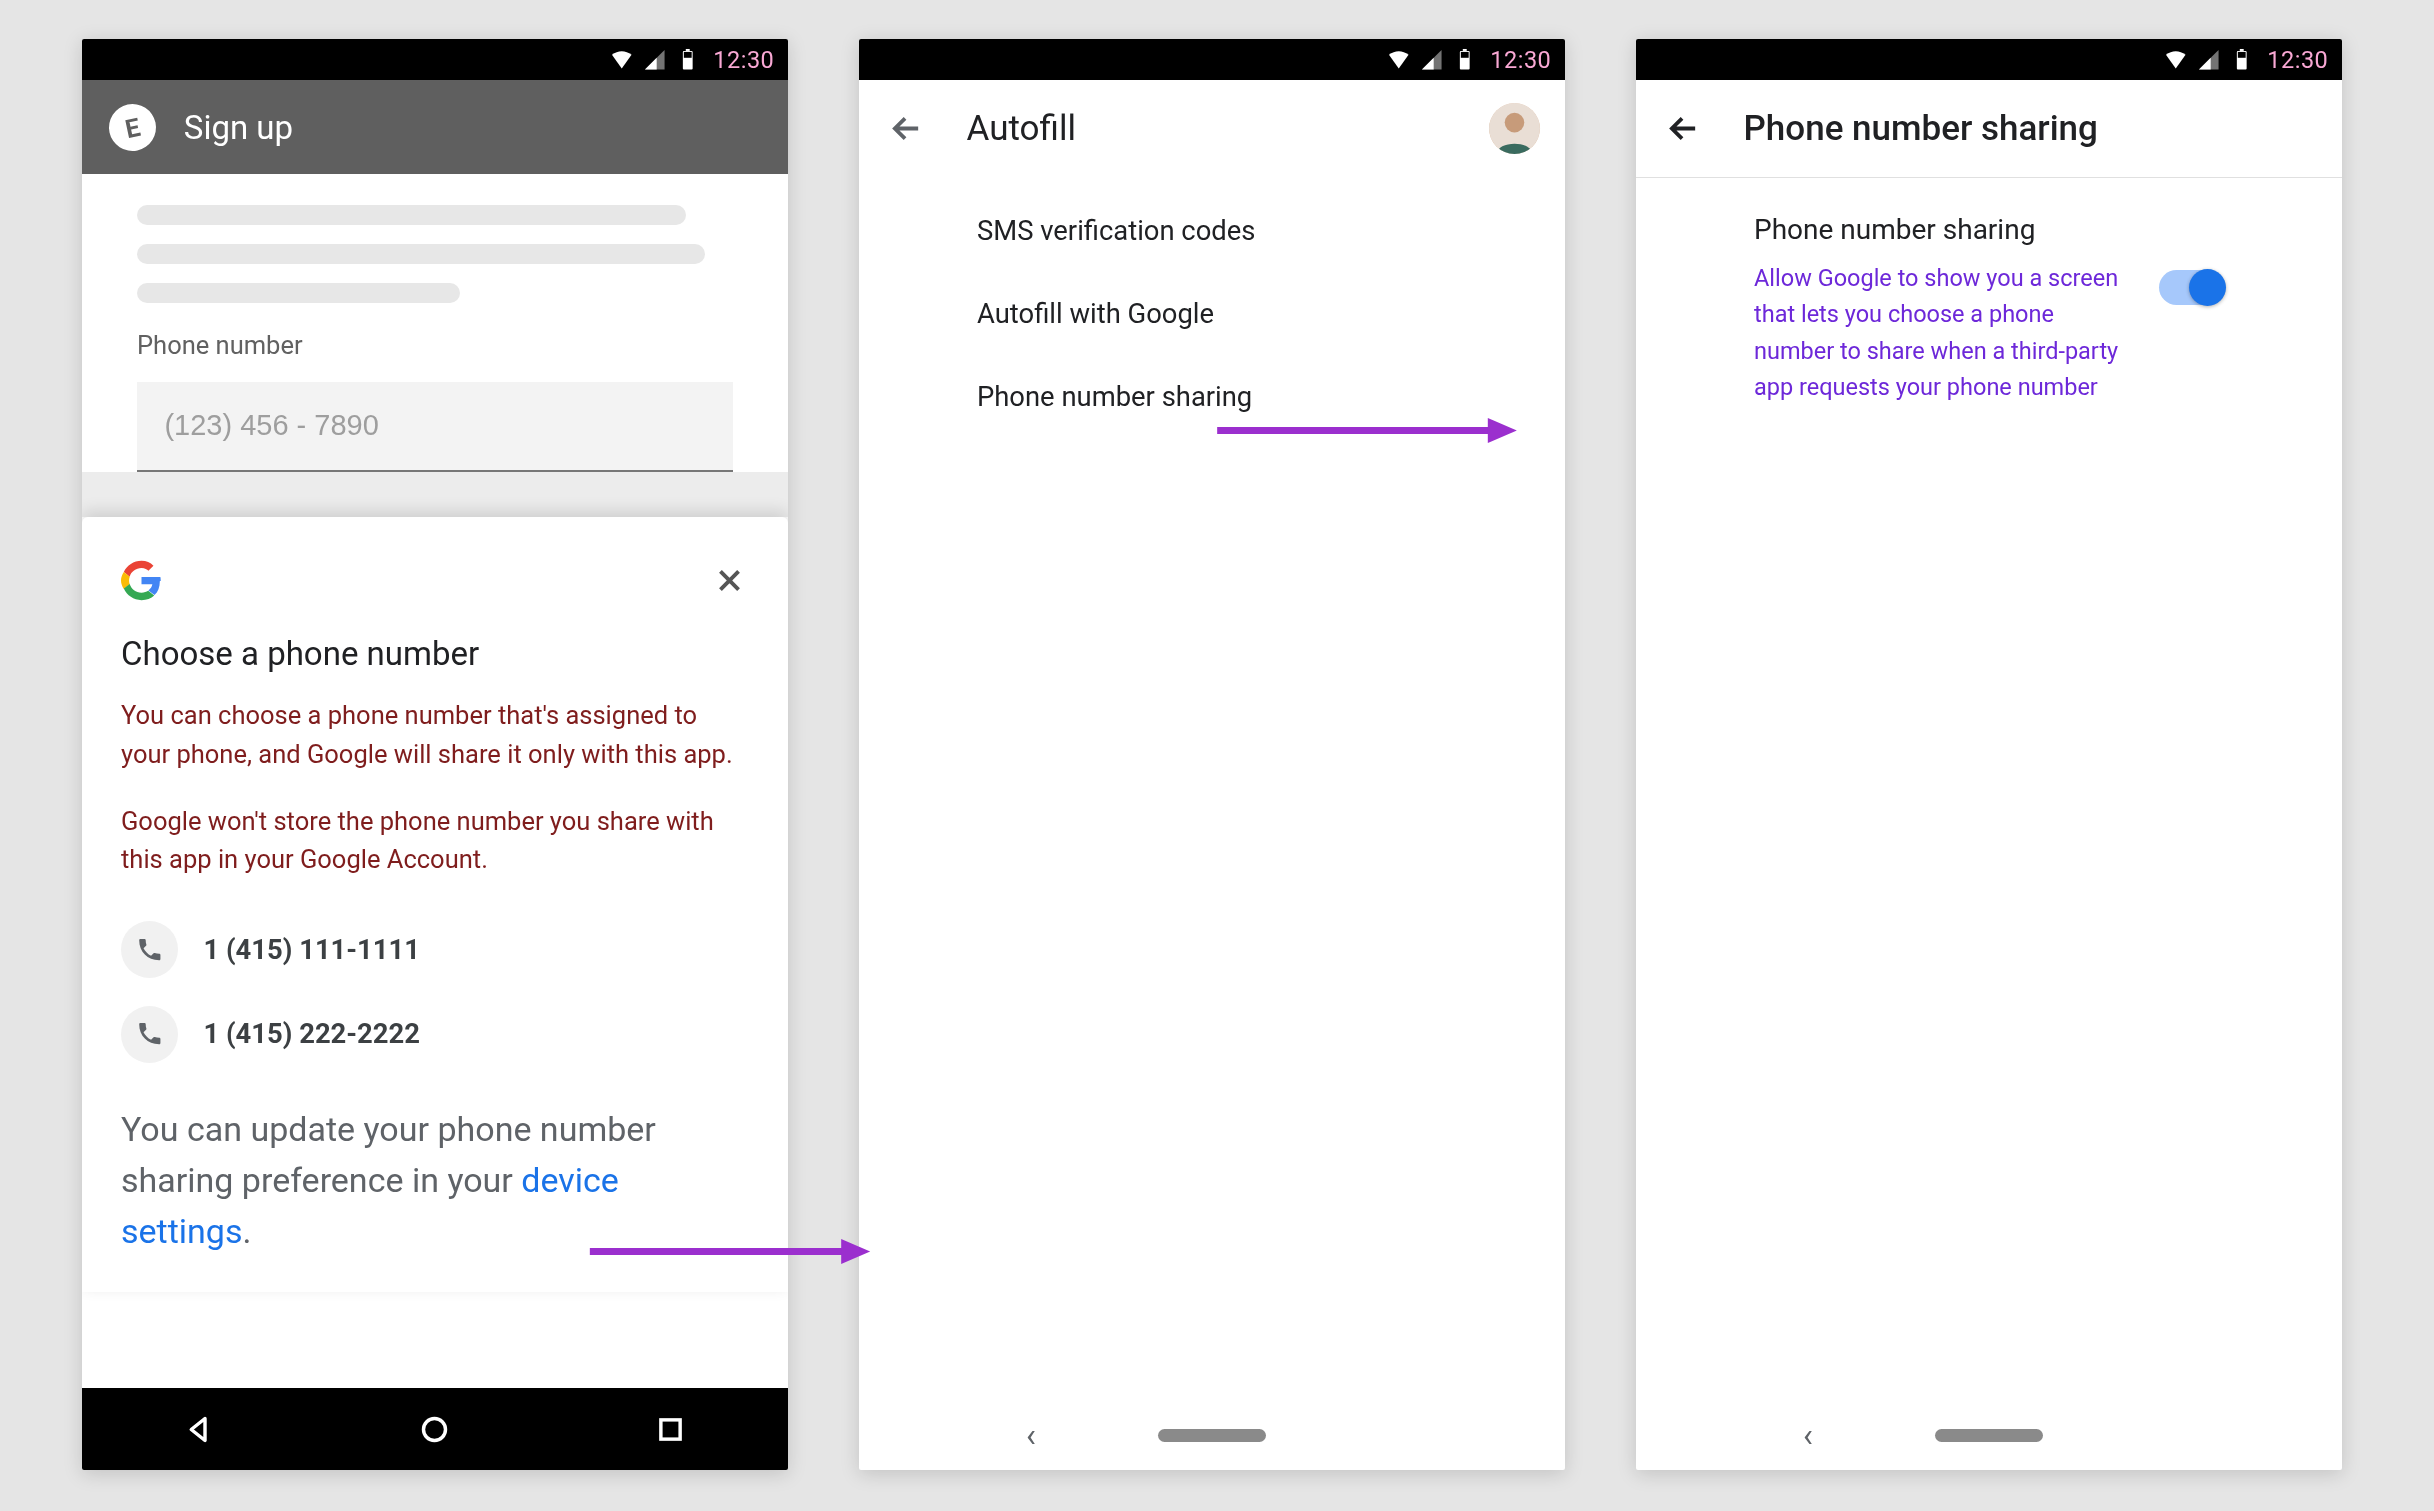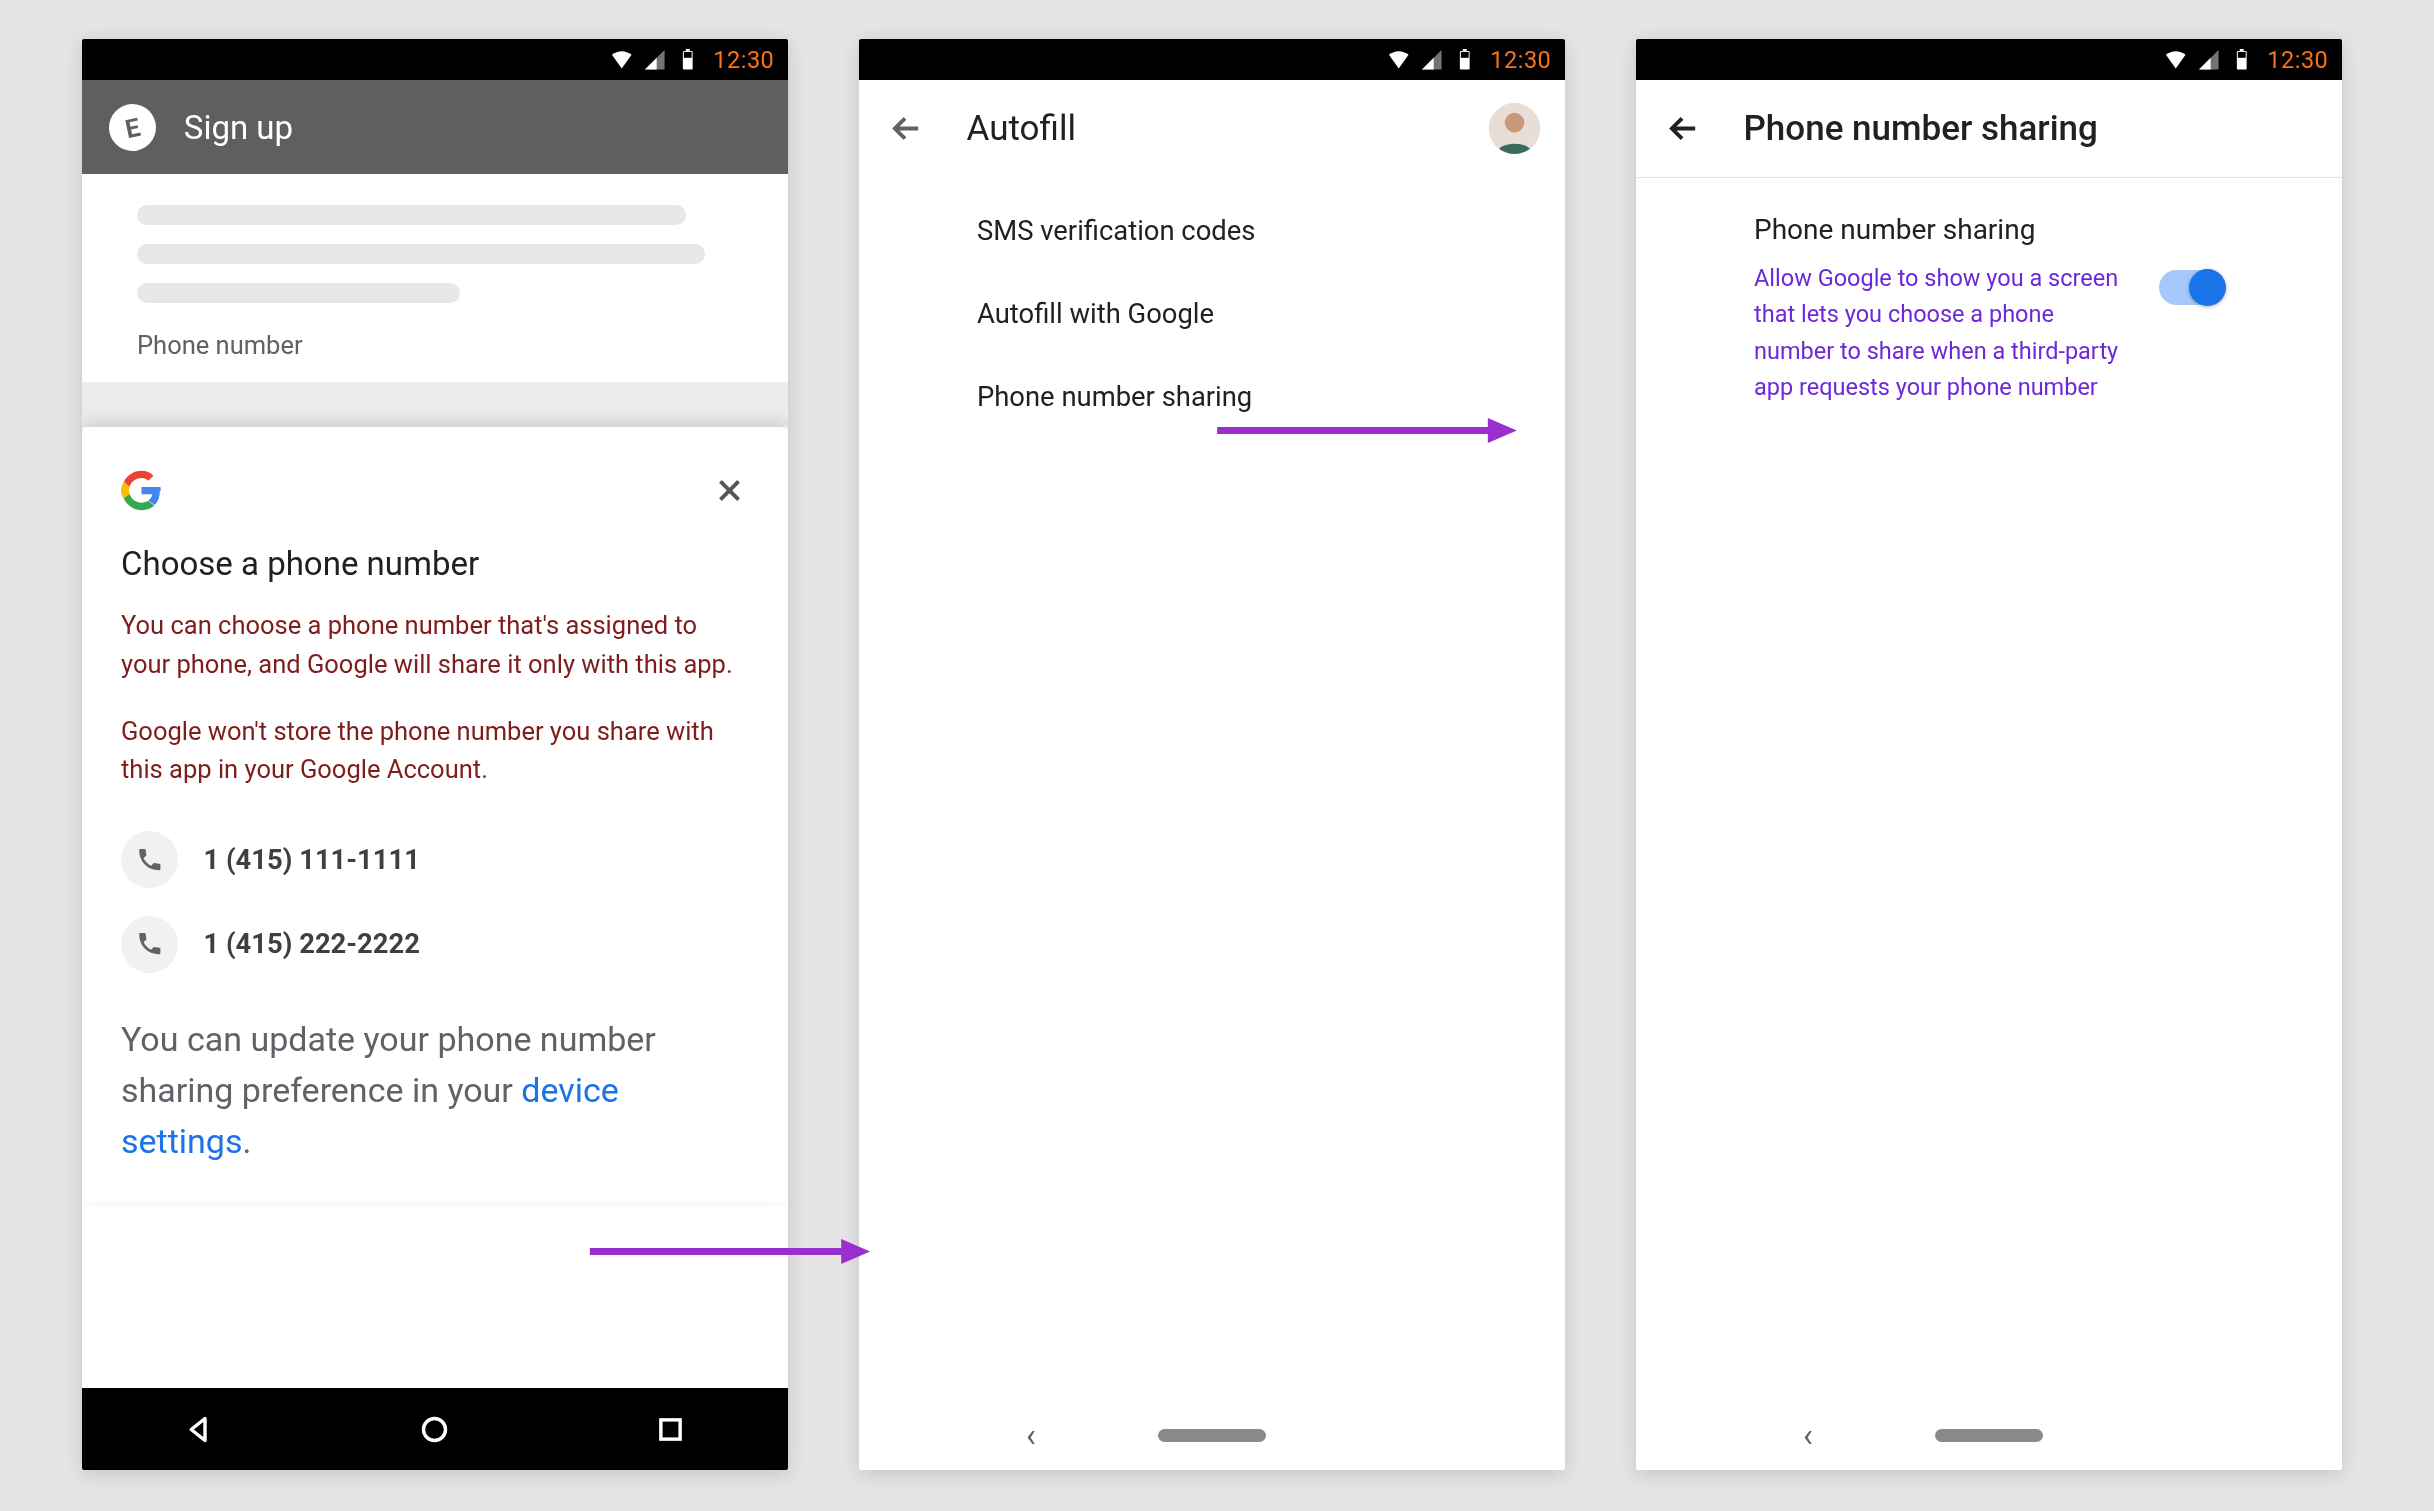--- a/index.html
+++ b/index.html
@@ -26,21 +26,21 @@
     display: flex;
     flex-direction: column;
     position: relative;
   }
   .phone.one { height: 1431px; }
   .phone.two, .phone.three { height: 1431px; }
 
   
   .status-bar {
     background: #000;
-    color: #f97316;
+    color: #f9a8d4;
     height: 41px;
     display: flex;
     align-items: center;
     justify-content: flex-end;
     padding: 0 13.7px;
     gap: 9.8px;
     font-size: 23.5px;
     font-weight: 400;
   }
   .status-bar .sb-icon { display:inline-flex; align-items:center; justify-content:center; }
@@ -218,20 +218,21 @@
       <div class="app-logo">E</div>
       <div class="app-title">Sign up</div>
     </div>
 
     <div class="form-area">
       <div class="skel s1"></div>
       <div class="skel s2"></div>
       <div class="skel s3"></div>
 
       <div class="field-label">Phone number</div>
+      <input class="phone-input" type="text" placeholder="(123) 456 - 7890" style="">
     </div>
 
     <div class="sheet-gap"></div>
 
     <div class="bottom-sheet">
       <div class="sheet-topbar">
         <span class="g-logo">
           <svg viewBox="0 0 48 48">
             <path fill="#EA4335" d="M24 9.5c3.9 0 6.6 1.7 8.1 3.1l5.9-5.9C34.4 3.1 29.7 1 24 1 14.8 1 6.9 6.4 3.3 14.1l6.9 5.4C11.9 13.7 17.4 9.5 24 9.5z"></path>
             <path fill="#4285F4" d="M46.5 24.5c0-1.6-.1-3.1-.4-4.5H24v8.5h12.7c-.5 2.9-2.1 5.4-4.6 7.1l7.1 5.5c4.1-3.8 6.3-9.5 6.3-16.6z"></path>

